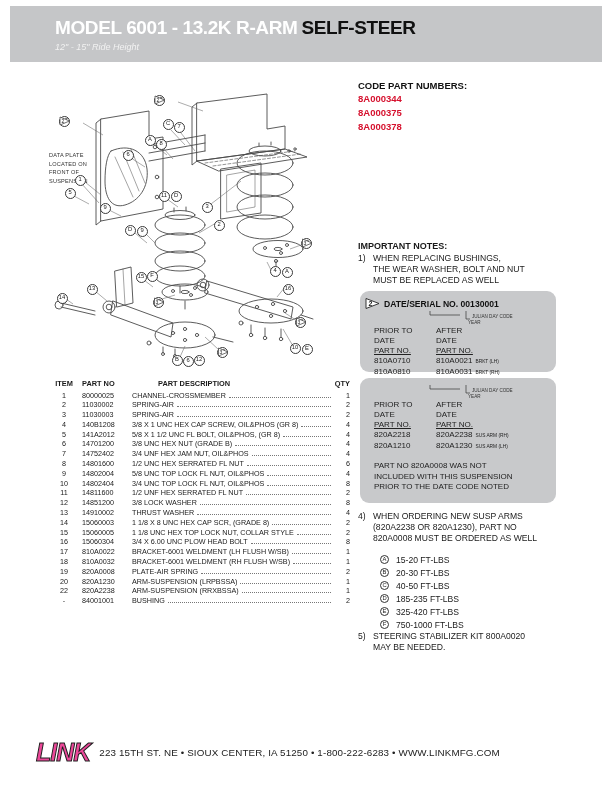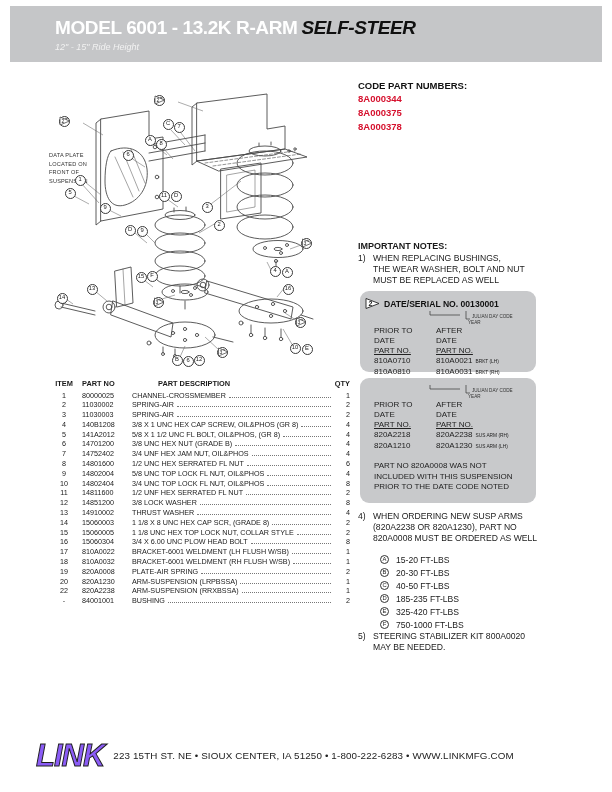--- a/index.html
+++ b/index.html
@@ -4,41 +4,41 @@
 <style>
   html,body{margin:0;padding:0;}
   body{
     width:612px;height:792px;position:relative;background:#ffffff;
     font-family:"Liberation Sans", sans-serif;color:#1a1a1a;overflow:hidden;
   }
   
   .topbar{position:absolute;left:10px;top:6px;width:592px;height:56px;background:#c5c6c8;box-sizing:border-box;padding:11px 0 0 45px;}
   .title-line{font-size:19px;font-weight:bold;letter-spacing:-0.4px;white-space:nowrap;}
   .t-white{color:#ffffff;}
-  .t-black{color:#101010;margin-left:4px;font-style:italic;}
+  .t-black{color:#101010;margin-left:4px;}
   .subtitle{font-size:9px;font-style:italic;color:#f2f2f2;margin-top:3px;}
   
   .diagram{position:absolute;left:45px;top:85px;width:305px;height:292px;}
   .diagram svg{position:absolute;left:0;top:0;}
   .data-plate-note{position:absolute;left:4px;top:66px;font-size:5.6px;line-height:1.55;letter-spacing:0.2px;white-space:pre-line;color:#333;}
   .callout-layer{position:absolute;left:0;top:0;width:100%;height:100%;}
   .co{position:absolute;display:flex;align-items:center;gap:1px;}
   .cc{width:11px;height:11px;border:1px solid #3a3a3a;border-radius:50%;background:#fff;font-size:5.8px;line-height:1;display:flex;align-items:center;justify-content:center;color:#222;box-sizing:border-box;flex:0 0 auto;}
   .cf{flex:0 0 auto;display:block;}
   
   .lpn{position:absolute;left:358px;top:80px;width:250px;}
   .lpn-heading{font-size:9.5px;font-weight:bold;color:#111;}
   .lpn-num{font-size:9.5px;font-weight:bold;color:#d6112e;line-height:13px;margin-top:1px;}
   .important{position:absolute;left:358px;top:241px;width:248px;}
   .imp-heading{font-size:9px;font-weight:bold;margin-bottom:2px;}
   .numnote{display:flex;font-size:8.6px;line-height:11px;}
   .numnote .nn-num{width:15px;flex:0 0 auto;}
   .numnote .nn-text{white-space:pre-line;}
   
-  .sbox{position:absolute;left:360px;width:176px;background:#c8c9cb;border-radius:9px;box-sizing:border-box;padding:6px 8px 6px 14px;}
+  .sbox{position:absolute;left:360px;width:196px;background:#c8c9cb;border-radius:9px;box-sizing:border-box;padding:6px 8px 6px 14px;}
   .sb1{top:291px;height:81px;}
   .sb2{top:378px;height:125px;}
   .sb-title{display:flex;align-items:center;gap:3px;margin-left:-10px;font-size:8.6px;font-weight:bold;color:#111;white-space:nowrap;}
   .julian{margin:0 0 1px 48px;display:block;}
   .sb-grid{font-size:8px;line-height:10px;color:#222;}
   .sb-hrow,.sb-prow,.sb-drow{display:grid;grid-template-columns:62px 1fr;}
   .sb-h{white-space:pre-line;}
   .sb-pn{text-decoration:underline;}
   .sb-suffix{font-size:4.8px;margin-left:3px;}
   .sb-note{font-size:8px;line-height:10.5px;margin-top:9px;white-space:pre-line;color:#222;}
@@ -54,21 +54,21 @@
   .p-head{display:flex;font-size:7.4px;font-weight:bold;margin-bottom:2.5px;}
   .p-row{display:flex;font-size:7.2px;height:9.8px;align-items:baseline;}
   .col-item{width:28px;text-align:center;flex:0 0 auto;}
   .col-part{width:50px;flex:0 0 auto;margin-left:4px;}
   .col-desc-h{flex:1;padding-left:26px;}
   .col-desc{flex:0 0 auto;max-width:190px;white-space:nowrap;overflow:hidden;}
   .leader{flex:1;border-bottom:1px dotted #777;margin:0 3px 2px 3px;min-width:4px;}
   .col-qty{width:16px;text-align:right;flex:0 0 auto;}
   
   .footer{position:absolute;left:36px;top:740px;display:flex;align-items:center;gap:9px;}
-  .logo{font-size:31px;font-weight:bold;font-style:italic;letter-spacing:-1px;color:#8b5cf6;-webkit-text-stroke:1px #1d1d1d;line-height:1;}
+  .logo{font-size:25px;font-weight:bold;font-style:italic;letter-spacing:-1px;color:#ec4899;-webkit-text-stroke:1px #1d1d1d;line-height:1;}
   .addr{font-size:9.8px;color:#222;letter-spacing:0.15px;}
 </style>
 </head>
 <body>
 
 <header class="topbar">
   <div class="title-line">
     <span class="t-white">MODEL 6001 - 13.2K R-ARM</span><span class="t-black">SELF-STEER</span>
   </div>
   <div class="subtitle">12" - 15" Ride Height</div>

